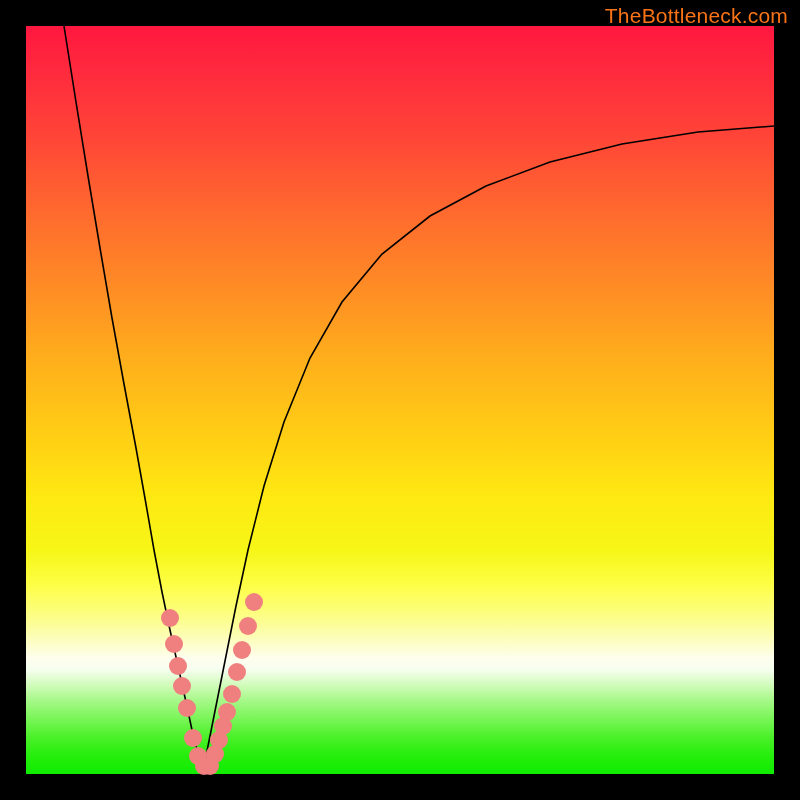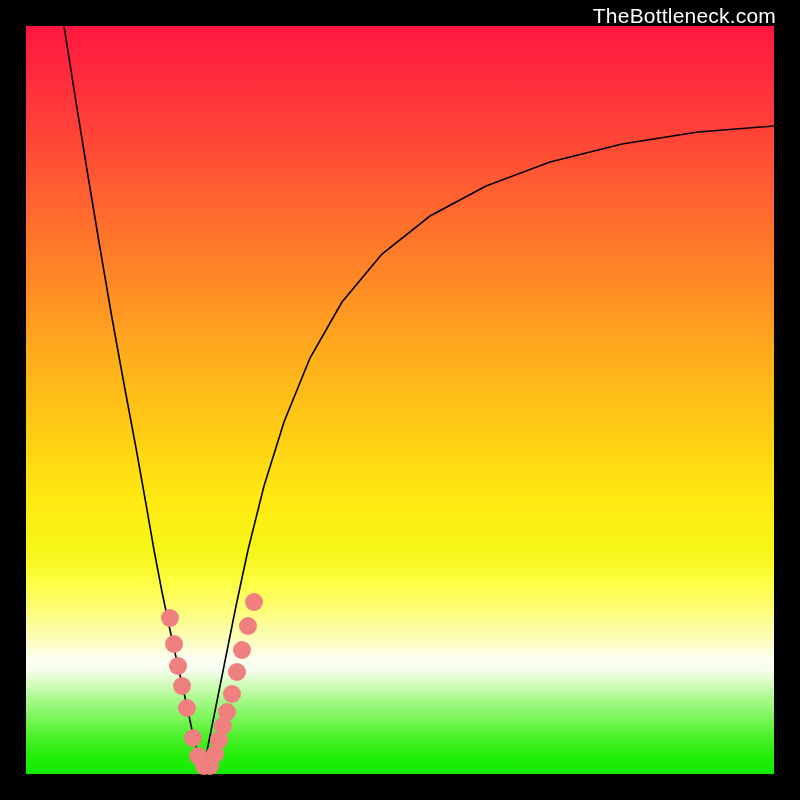--- a/index.html
+++ b/index.html
@@ -37,22 +37,22 @@
       #a9f98c 90%,
       #7cf55a 92.5%,
       #4cf12a 95%,
       #26ee0c 97.5%,
       #0fec00 100%
     );
   }
   .watermark {
     position: absolute;
     top: 4px;
-    right: 24px;
-    color: #ffffff;
+    right: 12px;
+    color: #f97316;
     font-size: 21px;
     font-weight: 500;
     letter-spacing: 0.2px;
     user-select: none;
   }
   svg.curves {
     position: absolute;
     left: 26px;
     top: 26px;
     width: 748px;

